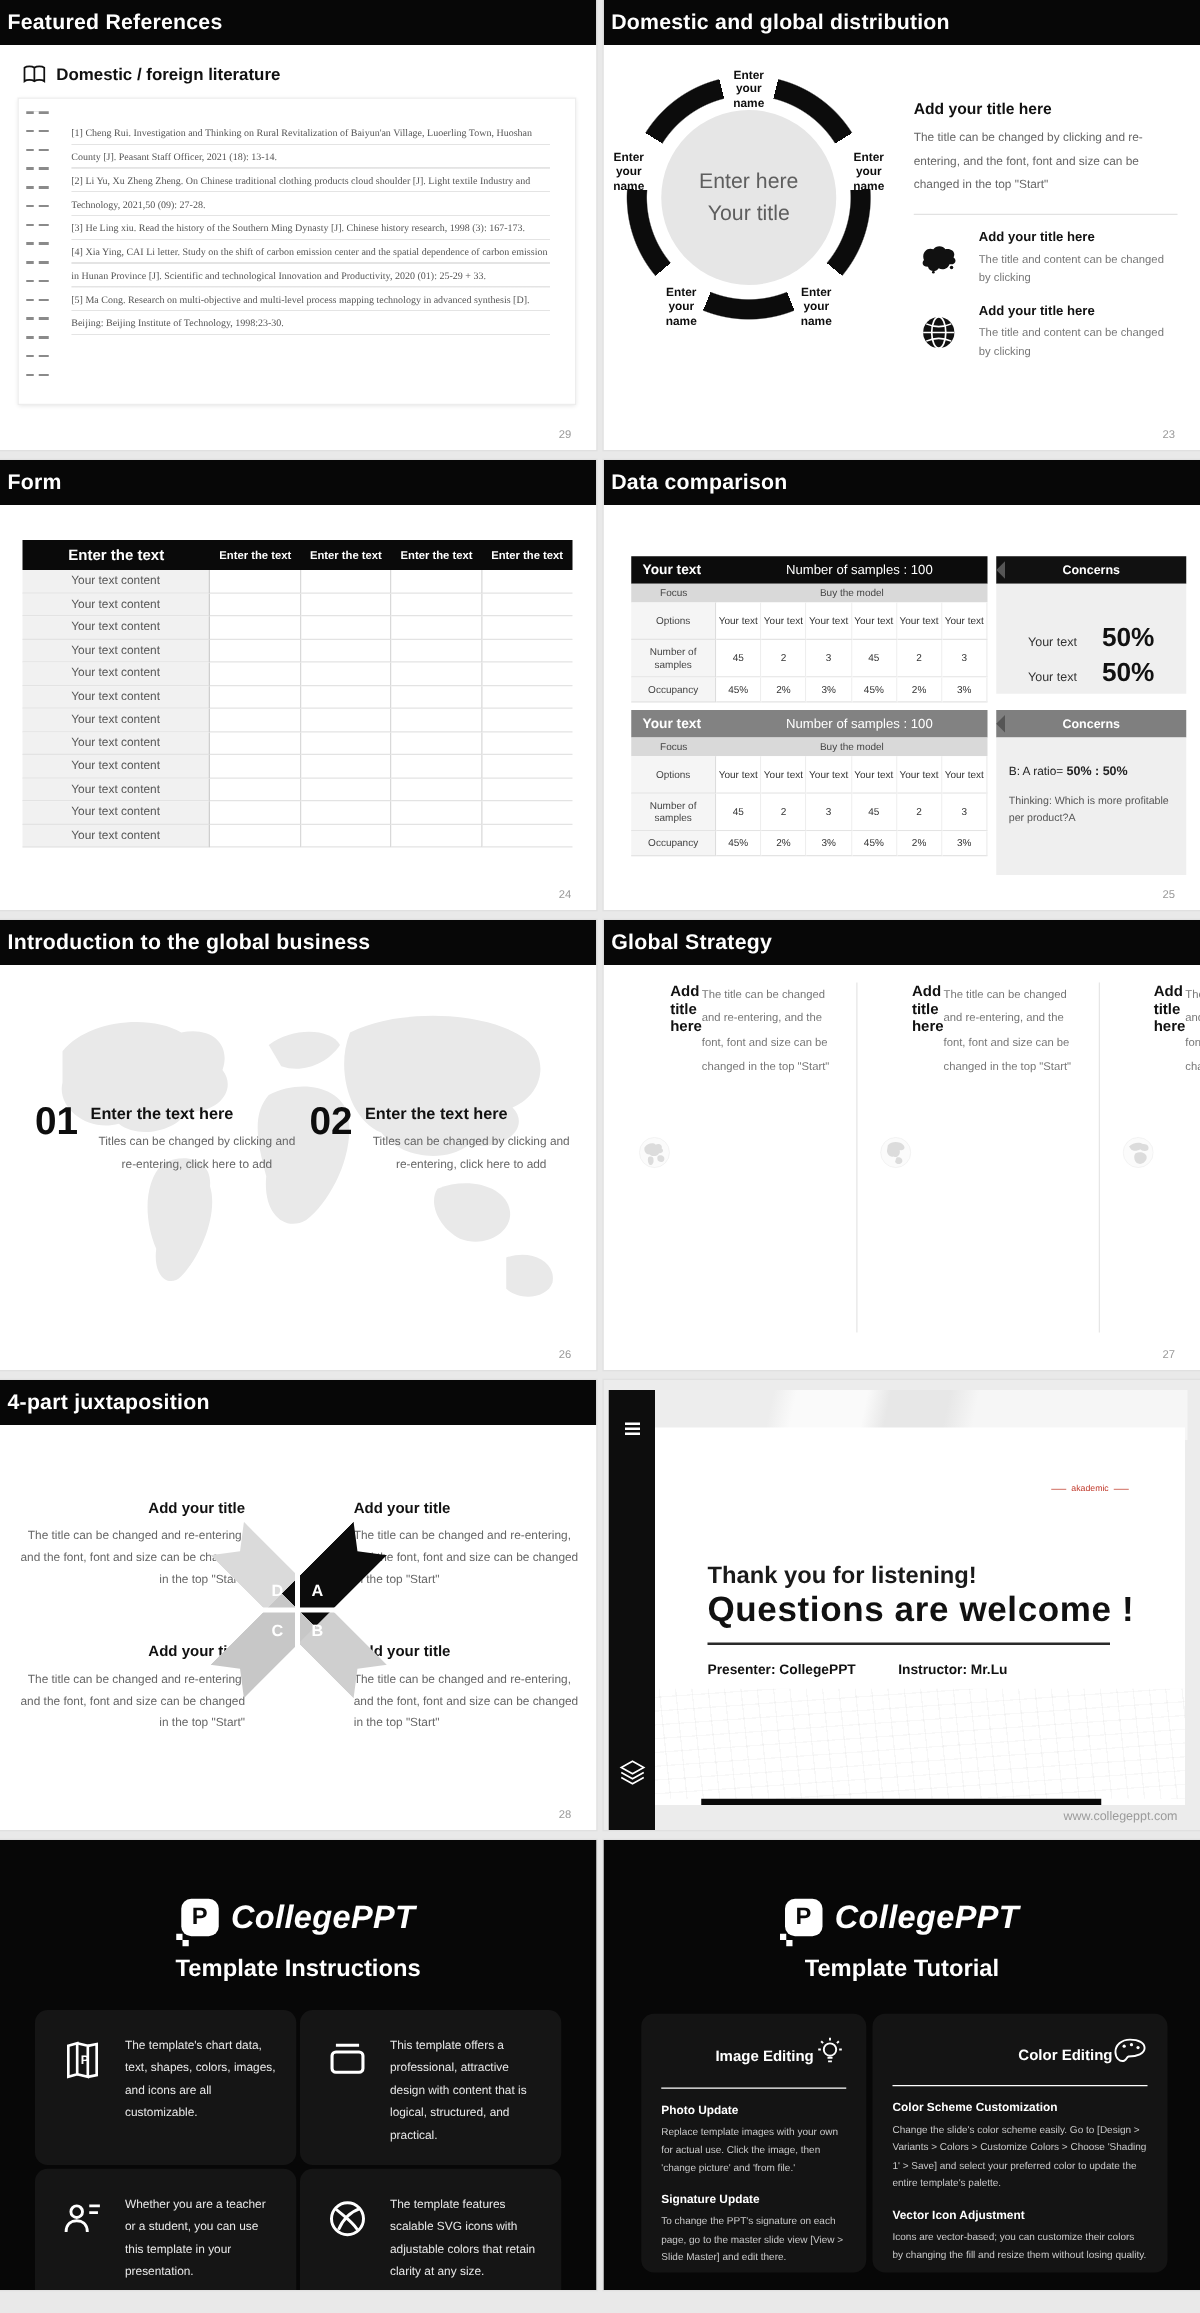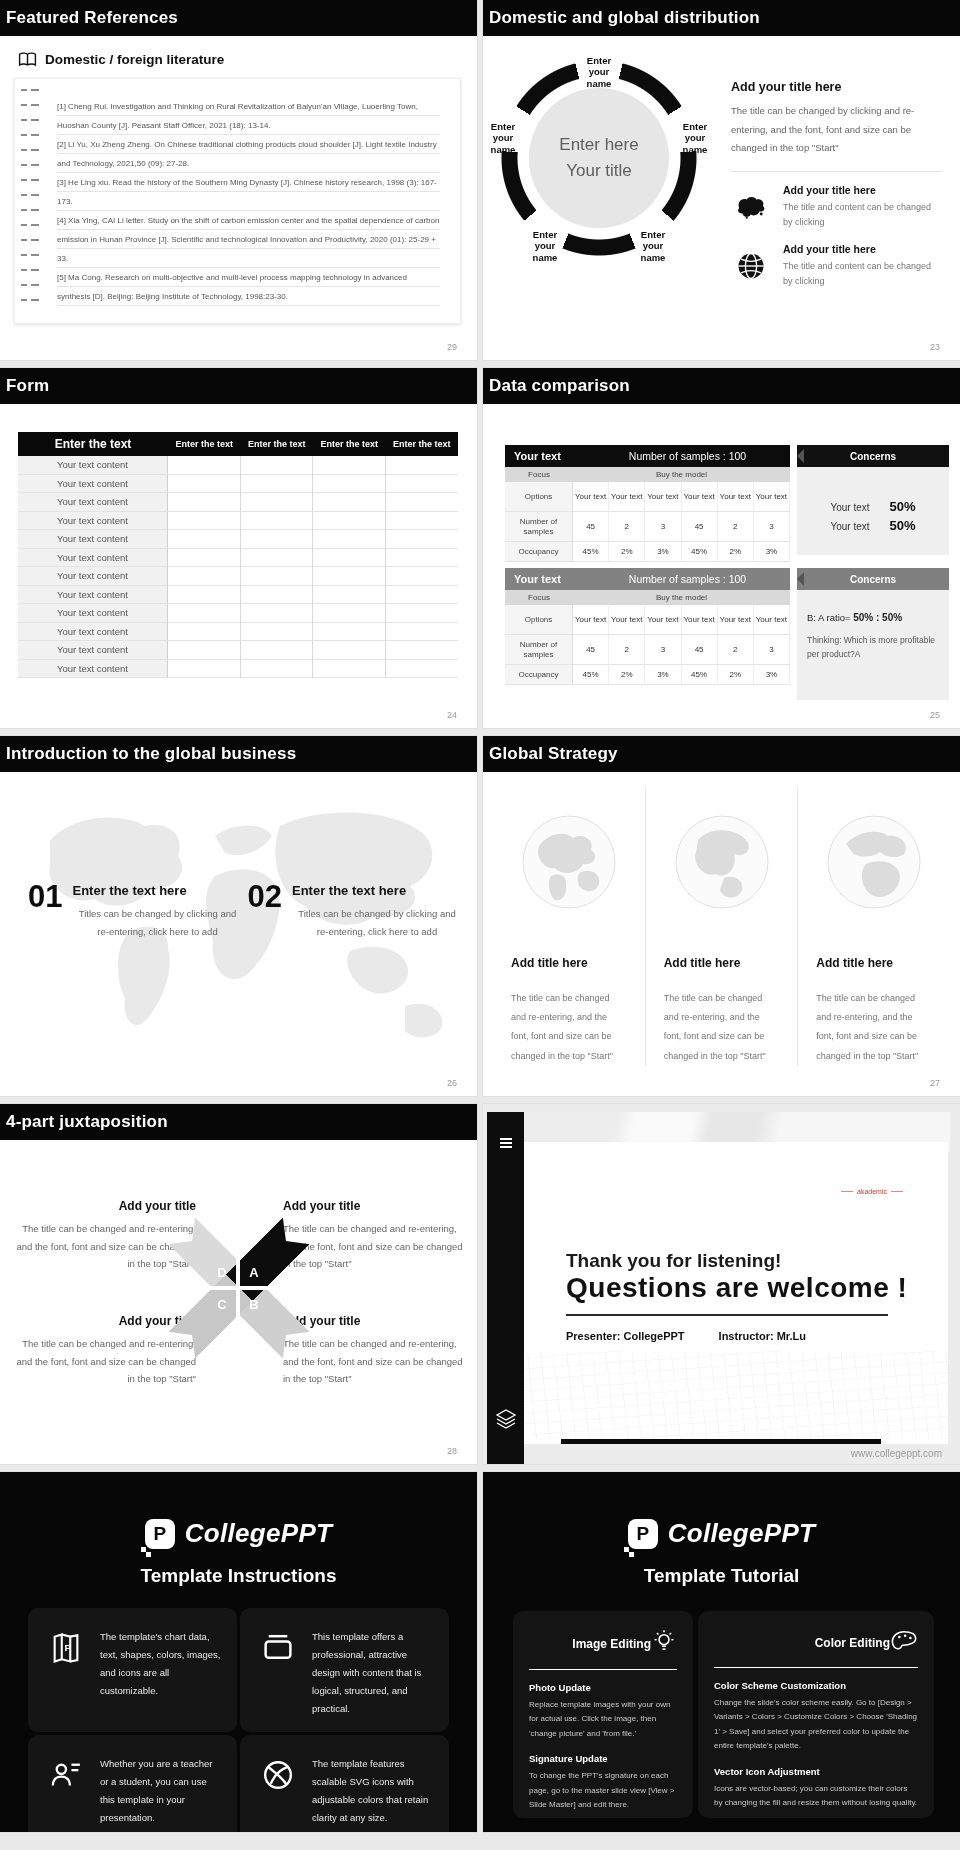--- a/index.html
+++ b/index.html
@@ -14,21 +14,21 @@
   .pg{position:absolute;right:20px;bottom:8px;font-size:9px;color:#9a9a9a;}
 
   
   .ref-sec{display:flex;align-items:flex-start;gap:8px;margin:16px 1px 0 18px;}
   .ref-sec .t{font-size:13.5px;font-weight:bold;color:#111;}
   .ref-panel{position:absolute;left:14px;right:16px;top:78px;bottom:36px;background:#fff;
      border:1px solid #ededed;box-shadow:0 1px 4px rgba(0,0,0,.12);}
   .spiral{position:absolute;left:6px;top:10px;bottom:10px;width:18px;
      background:repeating-linear-gradient(to bottom,#8a8a8a 0 2px,transparent 2px 15px);}
   .spiral:after{content:"";position:absolute;left:6px;top:0;bottom:0;width:4px;background:#fff;}
-  .refs{position:absolute;left:42px;right:20px;top:18px;bottom:8px;overflow:hidden;}
+  .refs{position:absolute;left:42px;right:20px;top:18px;bottom:8px;overflow:hidden;font-family:Liberation Serif, serif;}
   .refs p{margin:0;font-size:8px;line-height:19px;color:#555;
      background:repeating-linear-gradient(to bottom,transparent 0 18px,#e4e4e4 18px 19px);}
 
   
   .diag{position:absolute;left:16px;top:58px;width:200px;height:200px;}
   .ring{position:absolute;inset:0;border-radius:50%;
     background:conic-gradient(from 14deg,#0c0c0c 0 44deg,transparent 44deg 72deg,
       #0c0c0c 72deg 116deg,transparent 116deg 144deg,#0c0c0c 144deg 188deg,transparent 188deg 216deg,
       #0c0c0c 216deg 260deg,transparent 260deg 288deg,#0c0c0c 288deg 332deg,transparent 332deg 360deg);
     -webkit-mask:radial-gradient(circle closest-side,transparent 0 81%,#000 82% 97%,transparent 98% 100%);
@@ -73,36 +73,36 @@
   .cmp-row .lab{background:#f5f5f5;color:#444;border-right:1px solid #ddd;}
   .rh30{height:30px;} .rh20{height:20px;}
   .conc{position:absolute;left:314px;width:152px;}
   .k1{top:77px;height:110px;} .k2{top:200px;height:132px;}
   .conc .tab{height:22px;display:flex;align-items:center;justify-content:center;color:#fff;
      font-weight:bold;font-size:10px;position:relative;}
   .tab-black{background:#111;} .tab-gray{background:#7f7f7f;}
   .conc .tab:before{content:"";position:absolute;left:-7px;top:4px;border:7px solid transparent;border-right-color:#555;}
   .conc .bod{position:absolute;top:22px;left:0;right:0;bottom:0;background:#efefef;padding:14px 10px;}
   .conc .ln{text-align:center;margin:4px 0;color:#333;font-size:10px;}
-  .conc .ln b{font-size:13px;color:#111;margin-left:4px;padding-left:16px;}
+  .conc .ln b{font-size:21px;color:#111;margin-left:4px;padding-left:16px;}
   .conc .ratio{font-size:9.5px;color:#222;margin:8px 0 10px;}
   .conc .ratio b{font-size:10px;}
   .conc .think{font-size:8.5px;color:#555;line-height:1.7;}
 
   
   .wmap{position:absolute;left:10px;right:10px;top:45px;bottom:20px;}
   .intro-row{position:absolute;left:28px;right:10px;top:145px;display:flex;}
   .intro-it{display:flex;gap:10px;width:220px;}
   .intro-it .num{font-size:31px;font-weight:bold;color:#0d0d0d;line-height:1;}
   .intro-it h3{margin:2px 0 7px;font-size:13px;color:#111;}
   .intro-it .b{font-size:9.5px;color:#666;line-height:1.9;text-align:center;width:170px;}
 
   
   .str-cols{position:absolute;left:10px;right:10px;top:50px;bottom:30px;display:flex;}
-  .str-col{flex:1;padding:0 18px;border-right:1px solid #e6e6e6;display:flex;flex-direction:column;align-items:flex-start;justify-content:space-between;}
+  .str-col{flex:1;padding:0 18px;border-right:1px solid #e6e6e6;display:flex;flex-direction:row;align-items:flex-start;}
   .str-col:last-child{border-right:none;}
   .str-col svg{align-self:center;margin:28px 0 36px;}
   .str-col h3{margin:0 0 8px;font-size:12px;color:#111;}
   .str-col .b{font-size:9px;color:#777;line-height:2.15;}
 
   
   .jx{position:absolute;font-size:9.5px;}
   .jx h3{margin:0 0 7px;font-size:12px;color:#111;}
   .jx .b{color:#666;line-height:1.85;}
   .jx-tl{left:8px;top:95px;width:188px;text-align:right;}

